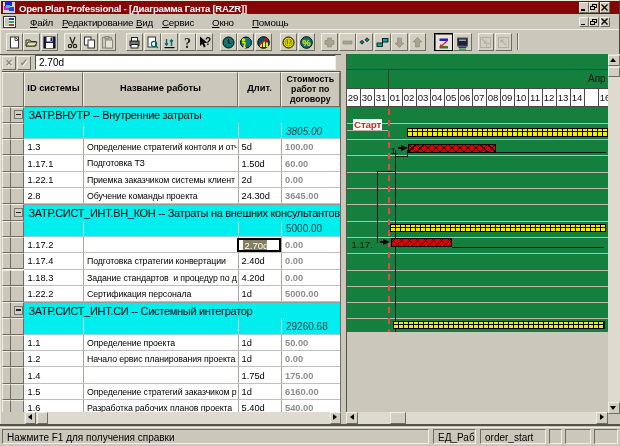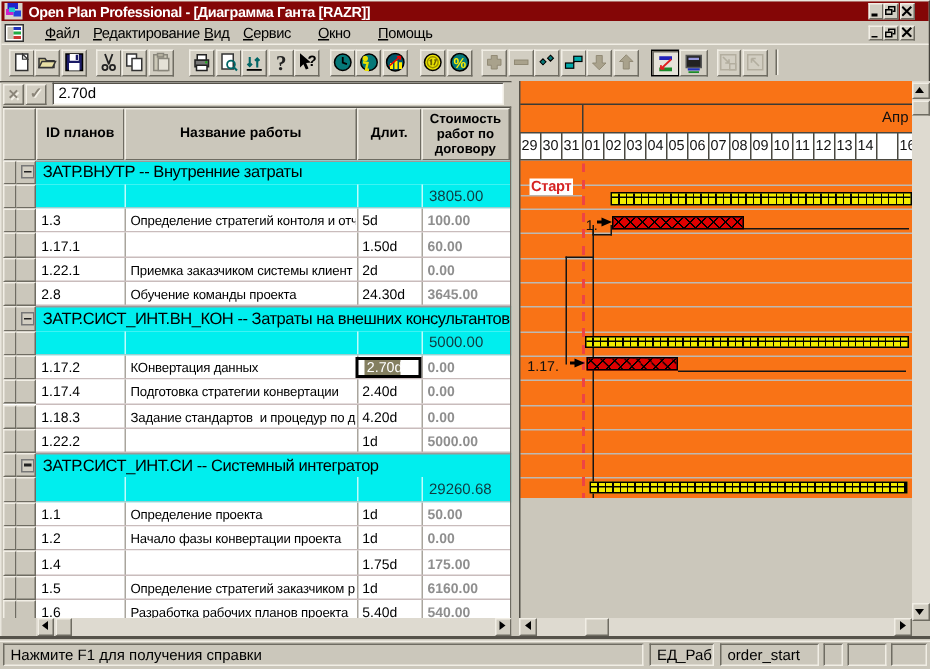--- a/index.html
+++ b/index.html
@@ -199,61 +199,62 @@
 <div style="position:absolute;left:1px;top:55px;width:340px;height:16px;background:#cbc7bb;"></div>
 <div class="raised" style="position:absolute;left:2px;top:56px;width:14px;height:13.5px;background:#d2cec2;"></div>
     <div style="position:absolute;left:2px;top:55.5px;white-space:nowrap;font-size:9px;font-weight:bold;color:#8a8478;width:14px;text-align:center;line-height:14px;text-shadow:1px 1px 0 #f4f1e8;">✕</div>
 <div class="raised" style="position:absolute;left:17px;top:56px;width:14px;height:13.5px;background:#d2cec2;"></div>
     <div style="position:absolute;left:17px;top:55.5px;white-space:nowrap;font-size:10px;font-weight:bold;color:#8a8478;width:14px;text-align:center;line-height:14px;text-shadow:1px 1px 0 #f4f1e8;">✓</div>
 <div style="position:absolute;left:35px;top:55px;width:301px;height:15px;background:#fff;border:1px solid #55524a;border-bottom-color:#f1eee5;border-right-color:#f1eee5;"></div>
 <div style="position:absolute;left:39px;top:57px;white-space:nowrap;font-size:10px;color:#000;">2.70d</div>
 <div style="position:absolute;left:2px;top:71px;width:339px;height:1px;background:#55524a;"></div>
 <div class="raised" style="position:absolute;left:2px;top:72px;width:22px;height:34.5px;background:#cbc7bb;"></div>
 <div class="raised" style="position:absolute;left:24px;top:72px;width:59px;height:34.5px;background:#cbc7bb;"></div>
-<div style="position:absolute;left:24px;top:72px;width:59px;height:34.5px;font-size:9.3px;line-height:33.5px;font-weight:bold;color:#000;text-align:center;">ID планов</div>
+<div style="position:absolute;left:24px;top:72px;width:59px;height:34.5px;font-size:9.3px;line-height:33.5px;font-weight:bold;color:#000;text-align:center;">ID системы</div>
 <div class="raised" style="position:absolute;left:83px;top:72px;width:155px;height:34.5px;background:#cbc7bb;"></div>
 <div style="position:absolute;left:83px;top:72px;width:155px;height:34.5px;font-size:9.3px;line-height:33.5px;font-weight:bold;color:#000;text-align:center;">Название работы</div>
 <div class="raised" style="position:absolute;left:238px;top:72px;width:43px;height:34.5px;background:#cbc7bb;"></div>
 <div style="position:absolute;left:238px;top:72px;width:43px;height:34.5px;font-size:9.3px;line-height:33.5px;font-weight:bold;color:#000;text-align:center;">Длит.</div>
 <div class="raised" style="position:absolute;left:281px;top:72px;width:58.5px;height:34.5px;background:#cbc7bb;"></div>
 <div style="position:absolute;left:281px;top:73.5px;width:58.5px;font-size:8.8px;line-height:10.2px;font-weight:bold;color:#000;text-align:center;">Стоимость<br>работ по<br>договору</div>
 <div style="position:absolute;left:2px;top:106.5px;width:339px;height:305.0px;overflow:hidden;background:#fff;">
 <div style="position:absolute;left:0px;top:0.0px;width:9px;height:16.3px;background:#cbc7bb;border-top:1px solid #f1eee5;border-bottom:1px solid #6f6c62;border-right:1px solid #6f6c62;border-left:1px solid #f1eee5;"></div>
 <div style="position:absolute;left:9px;top:0.0px;width:13px;height:16.3px;background:#cbc7bb;border-top:1px solid #f1eee5;border-bottom:1px solid #6f6c62;border-right:1px solid #6f6c62;"></div>
 <div style="position:absolute;left:12px;top:3.5px;width:9px;height:9px;background:#d2cec2;border:1px solid #777;"></div>
 <div style="position:absolute;left:14px;top:7.3px;width:5px;height:1.4px;background:#222;"></div>
 <div style="position:absolute;left:22px;top:0.0px;width:317px;height:16.3px;background:#00eeee;border-top:1px solid #9a9a9a;"></div>
 <div style="position:absolute;left:26.5px;top:2.6px;white-space:nowrap;font-size:11px;letter-spacing:-0.3px;color:#000;">ЗАТР.ВНУТР -- Внутренние затраты</div>
 <div style="position:absolute;left:0px;top:16.3px;width:9px;height:16.3px;background:#cbc7bb;border-top:1px solid #f1eee5;border-bottom:1px solid #6f6c62;border-right:1px solid #6f6c62;border-left:1px solid #f1eee5;"></div>
 <div style="position:absolute;left:9px;top:16.3px;width:13px;height:16.3px;background:#cbc7bb;border-top:1px solid #f1eee5;border-bottom:1px solid #6f6c62;border-right:1px solid #6f6c62;"></div>
 <div style="position:absolute;left:22px;top:16.3px;width:317px;height:16.3px;background:#00eeee;"></div>
 <div style="position:absolute;left:81px;top:16.3px;width:1px;height:16.3px;background:rgba(255,255,255,.75);"></div>
 <div style="position:absolute;left:236px;top:16.3px;width:1px;height:16.3px;background:rgba(255,255,255,.75);"></div>
 <div style="position:absolute;left:279px;top:16.3px;width:1px;height:16.3px;background:rgba(255,255,255,.75);"></div>
-<div style="position:absolute;left:284px;top:19.1px;white-space:nowrap;font-size:10px;color:#10393f;">3805.00</div>
+<div style="position:absolute;left:284px;top:19.1px;white-space:nowrap;font-size:10px;color:#10393f;font-style:italic;">3805.00</div>
 <div style="position:absolute;left:22px;top:31.6px;width:317px;height:1px;background:#9ad0d0;"></div>
 <div style="position:absolute;left:0px;top:32.6px;width:9px;height:16.3px;background:#cbc7bb;border-top:1px solid #f1eee5;border-bottom:1px solid #6f6c62;border-right:1px solid #6f6c62;border-left:1px solid #f1eee5;"></div>
 <div style="position:absolute;left:9px;top:32.6px;width:13px;height:16.3px;background:#cbc7bb;border-top:1px solid #f1eee5;border-bottom:1px solid #6f6c62;border-right:1px solid #6f6c62;"></div>
 <div style="position:absolute;left:22px;top:32.6px;width:317px;height:16.3px;background:#fff;"></div>
 <div style="position:absolute;left:81px;top:32.6px;width:1px;height:16.3px;background:#a9a59d;"></div>
 <div style="position:absolute;left:236px;top:32.6px;width:1px;height:16.3px;background:#a9a59d;"></div>
 <div style="position:absolute;left:279px;top:32.6px;width:1px;height:16.3px;background:#a9a59d;"></div>
 <div style="position:absolute;left:22px;top:47.900000000000006px;width:317px;height:1px;background:#c9bcbc;"></div>
 <div style="position:absolute;left:25.5px;top:35.800000000000004px;white-space:nowrap;font-size:9.3px;color:#000;">1.3</div>
 <div style="position:absolute;left:85px;top:35.6px;width:150px;height:12px;overflow:hidden;white-space:nowrap;font-size:8.8px;letter-spacing:-0.12px;color:#000;">Определение стратегий контоля и отчетности</div>
 <div style="position:absolute;left:239.5px;top:35.800000000000004px;white-space:nowrap;font-size:9.3px;color:#000;">5d</div>
 <div style="position:absolute;left:283px;top:35.800000000000004px;white-space:nowrap;font-size:9.3px;font-weight:bold;color:#8e8e8e;">100.00</div>
 <div style="position:absolute;left:0px;top:48.9px;width:9px;height:16.3px;background:#cbc7bb;border-top:1px solid #f1eee5;border-bottom:1px solid #6f6c62;border-right:1px solid #6f6c62;border-left:1px solid #f1eee5;"></div>
 <div style="position:absolute;left:9px;top:48.9px;width:13px;height:16.3px;background:#cbc7bb;border-top:1px solid #f1eee5;border-bottom:1px solid #6f6c62;border-right:1px solid #6f6c62;"></div>
 <div style="position:absolute;left:22px;top:48.9px;width:317px;height:16.3px;background:#fff;"></div>
 <div style="position:absolute;left:81px;top:48.9px;width:1px;height:16.3px;background:#a9a59d;"></div>
 <div style="position:absolute;left:236px;top:48.9px;width:1px;height:16.3px;background:#a9a59d;"></div>
 <div style="position:absolute;left:279px;top:48.9px;width:1px;height:16.3px;background:#a9a59d;"></div>
 <div style="position:absolute;left:22px;top:64.2px;width:317px;height:1px;background:#c9bcbc;"></div>
 <div style="position:absolute;left:25.5px;top:52.1px;white-space:nowrap;font-size:9.3px;color:#000;">1.17.1</div>
+<div style="position:absolute;left:85px;top:51.9px;width:150px;height:12px;overflow:hidden;white-space:nowrap;font-size:8.8px;letter-spacing:-0.12px;color:#000;">Подготовка ТЗ</div>
 <div style="position:absolute;left:239.5px;top:52.1px;white-space:nowrap;font-size:9.3px;color:#000;">1.50d</div>
 <div style="position:absolute;left:283px;top:52.1px;white-space:nowrap;font-size:9.3px;font-weight:bold;color:#8e8e8e;">60.00</div>
 <div style="position:absolute;left:0px;top:65.2px;width:9px;height:16.3px;background:#cbc7bb;border-top:1px solid #f1eee5;border-bottom:1px solid #6f6c62;border-right:1px solid #6f6c62;border-left:1px solid #f1eee5;"></div>
 <div style="position:absolute;left:9px;top:65.2px;width:13px;height:16.3px;background:#cbc7bb;border-top:1px solid #f1eee5;border-bottom:1px solid #6f6c62;border-right:1px solid #6f6c62;"></div>
 <div style="position:absolute;left:22px;top:65.2px;width:317px;height:16.3px;background:#fff;"></div>
 <div style="position:absolute;left:81px;top:65.2px;width:1px;height:16.3px;background:#a9a59d;"></div>
 <div style="position:absolute;left:236px;top:65.2px;width:1px;height:16.3px;background:#a9a59d;"></div>
 <div style="position:absolute;left:279px;top:65.2px;width:1px;height:16.3px;background:#a9a59d;"></div>
 <div style="position:absolute;left:22px;top:80.5px;width:317px;height:1px;background:#c9bcbc;"></div>
 <div style="position:absolute;left:25.5px;top:68.4px;white-space:nowrap;font-size:9.3px;color:#000;">1.22.1</div>
@@ -286,21 +287,20 @@
 <div style="position:absolute;left:284px;top:116.89999999999999px;white-space:nowrap;font-size:10px;color:#10393f;">5000.00</div>
 <div style="position:absolute;left:22px;top:129.4px;width:317px;height:1px;background:#9ad0d0;"></div>
 <div style="position:absolute;left:0px;top:130.4px;width:9px;height:16.3px;background:#cbc7bb;border-top:1px solid #f1eee5;border-bottom:1px solid #6f6c62;border-right:1px solid #6f6c62;border-left:1px solid #f1eee5;"></div>
 <div style="position:absolute;left:9px;top:130.4px;width:13px;height:16.3px;background:#cbc7bb;border-top:1px solid #f1eee5;border-bottom:1px solid #6f6c62;border-right:1px solid #6f6c62;"></div>
 <div style="position:absolute;left:22px;top:130.4px;width:317px;height:16.3px;background:#fff;"></div>
 <div style="position:absolute;left:81px;top:130.4px;width:1px;height:16.3px;background:#a9a59d;"></div>
 <div style="position:absolute;left:236px;top:130.4px;width:1px;height:16.3px;background:#a9a59d;"></div>
 <div style="position:absolute;left:279px;top:130.4px;width:1px;height:16.3px;background:#a9a59d;"></div>
 <div style="position:absolute;left:22px;top:145.70000000000002px;width:317px;height:1px;background:#c9bcbc;"></div>
 <div style="position:absolute;left:25.5px;top:133.6px;white-space:nowrap;font-size:9.3px;color:#000;">1.17.2</div>
-<div style="position:absolute;left:85px;top:133.4px;width:150px;height:12px;overflow:hidden;white-space:nowrap;font-size:8.8px;letter-spacing:-0.12px;color:#000;">КОнвертация данных</div>
 <div style="position:absolute;left:239.5px;top:133.6px;white-space:nowrap;font-size:9.3px;color:#000;"></div>
 <div style="position:absolute;left:283px;top:133.6px;white-space:nowrap;font-size:9.3px;font-weight:bold;color:#8e8e8e;">0.00</div>
 <div style="position:absolute;left:0px;top:146.7px;width:9px;height:16.3px;background:#cbc7bb;border-top:1px solid #f1eee5;border-bottom:1px solid #6f6c62;border-right:1px solid #6f6c62;border-left:1px solid #f1eee5;"></div>
 <div style="position:absolute;left:9px;top:146.7px;width:13px;height:16.3px;background:#cbc7bb;border-top:1px solid #f1eee5;border-bottom:1px solid #6f6c62;border-right:1px solid #6f6c62;"></div>
 <div style="position:absolute;left:22px;top:146.7px;width:317px;height:16.3px;background:#fff;"></div>
 <div style="position:absolute;left:81px;top:146.7px;width:1px;height:16.3px;background:#a9a59d;"></div>
 <div style="position:absolute;left:236px;top:146.7px;width:1px;height:16.3px;background:#a9a59d;"></div>
 <div style="position:absolute;left:279px;top:146.7px;width:1px;height:16.3px;background:#a9a59d;"></div>
 <div style="position:absolute;left:22px;top:162.0px;width:317px;height:1px;background:#c9bcbc;"></div>
 <div style="position:absolute;left:25.5px;top:149.89999999999998px;white-space:nowrap;font-size:9.3px;color:#000;">1.17.4</div>
@@ -319,20 +319,21 @@
 <div style="position:absolute;left:239.5px;top:166.2px;white-space:nowrap;font-size:9.3px;color:#000;">4.20d</div>
 <div style="position:absolute;left:283px;top:166.2px;white-space:nowrap;font-size:9.3px;font-weight:bold;color:#8e8e8e;">0.00</div>
 <div style="position:absolute;left:0px;top:179.3px;width:9px;height:16.3px;background:#cbc7bb;border-top:1px solid #f1eee5;border-bottom:1px solid #6f6c62;border-right:1px solid #6f6c62;border-left:1px solid #f1eee5;"></div>
 <div style="position:absolute;left:9px;top:179.3px;width:13px;height:16.3px;background:#cbc7bb;border-top:1px solid #f1eee5;border-bottom:1px solid #6f6c62;border-right:1px solid #6f6c62;"></div>
 <div style="position:absolute;left:22px;top:179.3px;width:317px;height:16.3px;background:#fff;"></div>
 <div style="position:absolute;left:81px;top:179.3px;width:1px;height:16.3px;background:#a9a59d;"></div>
 <div style="position:absolute;left:236px;top:179.3px;width:1px;height:16.3px;background:#a9a59d;"></div>
 <div style="position:absolute;left:279px;top:179.3px;width:1px;height:16.3px;background:#a9a59d;"></div>
 <div style="position:absolute;left:22px;top:194.60000000000002px;width:317px;height:1px;background:#c9bcbc;"></div>
 <div style="position:absolute;left:25.5px;top:182.5px;white-space:nowrap;font-size:9.3px;color:#000;">1.22.2</div>
+<div style="position:absolute;left:85px;top:182.3px;width:150px;height:12px;overflow:hidden;white-space:nowrap;font-size:8.8px;letter-spacing:-0.12px;color:#000;">Сертификация персонала</div>
 <div style="position:absolute;left:239.5px;top:182.5px;white-space:nowrap;font-size:9.3px;color:#000;">1d</div>
 <div style="position:absolute;left:283px;top:182.5px;white-space:nowrap;font-size:9.3px;font-weight:bold;color:#8e8e8e;">5000.00</div>
 <div style="position:absolute;left:0px;top:195.6px;width:9px;height:16.3px;background:#cbc7bb;border-top:1px solid #f1eee5;border-bottom:1px solid #6f6c62;border-right:1px solid #6f6c62;border-left:1px solid #f1eee5;"></div>
 <div style="position:absolute;left:9px;top:195.6px;width:13px;height:16.3px;background:#cbc7bb;border-top:1px solid #f1eee5;border-bottom:1px solid #6f6c62;border-right:1px solid #6f6c62;"></div>
 <div style="position:absolute;left:12px;top:199.1px;width:9px;height:9px;background:#d2cec2;border:1px solid #777;"></div>
 <div style="position:absolute;left:14px;top:202.9px;width:5px;height:1.4px;background:#222;"></div>
 <div style="position:absolute;left:22px;top:195.6px;width:317px;height:16.3px;background:#00eeee;border-top:1px solid #9a9a9a;"></div>
 <div style="position:absolute;left:26.5px;top:198.2px;white-space:nowrap;font-size:11px;letter-spacing:-0.3px;color:#000;">ЗАТР.СИСТ_ИНТ.СИ -- Системный интегратор</div>
 <div style="position:absolute;left:0px;top:211.9px;width:9px;height:16.3px;background:#cbc7bb;border-top:1px solid #f1eee5;border-bottom:1px solid #6f6c62;border-right:1px solid #6f6c62;border-left:1px solid #f1eee5;"></div>
 <div style="position:absolute;left:9px;top:211.9px;width:13px;height:16.3px;background:#cbc7bb;border-top:1px solid #f1eee5;border-bottom:1px solid #6f6c62;border-right:1px solid #6f6c62;"></div>
@@ -354,21 +355,21 @@
 <div style="position:absolute;left:239.5px;top:231.39999999999998px;white-space:nowrap;font-size:9.3px;color:#000;">1d</div>
 <div style="position:absolute;left:283px;top:231.39999999999998px;white-space:nowrap;font-size:9.3px;font-weight:bold;color:#8e8e8e;">50.00</div>
 <div style="position:absolute;left:0px;top:244.5px;width:9px;height:16.3px;background:#cbc7bb;border-top:1px solid #f1eee5;border-bottom:1px solid #6f6c62;border-right:1px solid #6f6c62;border-left:1px solid #f1eee5;"></div>
 <div style="position:absolute;left:9px;top:244.5px;width:13px;height:16.3px;background:#cbc7bb;border-top:1px solid #f1eee5;border-bottom:1px solid #6f6c62;border-right:1px solid #6f6c62;"></div>
 <div style="position:absolute;left:22px;top:244.5px;width:317px;height:16.3px;background:#fff;"></div>
 <div style="position:absolute;left:81px;top:244.5px;width:1px;height:16.3px;background:#a9a59d;"></div>
 <div style="position:absolute;left:236px;top:244.5px;width:1px;height:16.3px;background:#a9a59d;"></div>
 <div style="position:absolute;left:279px;top:244.5px;width:1px;height:16.3px;background:#a9a59d;"></div>
 <div style="position:absolute;left:22px;top:259.8px;width:317px;height:1px;background:#c9bcbc;"></div>
 <div style="position:absolute;left:25.5px;top:247.7px;white-space:nowrap;font-size:9.3px;color:#000;">1.2</div>
-<div style="position:absolute;left:85px;top:247.5px;width:150px;height:12px;overflow:hidden;white-space:nowrap;font-size:8.8px;letter-spacing:-0.12px;color:#000;">Начало фазы конвертации проекта</div>
+<div style="position:absolute;left:85px;top:247.5px;width:150px;height:12px;overflow:hidden;white-space:nowrap;font-size:8.8px;letter-spacing:-0.12px;color:#000;">Начало ервис планирования проекта</div>
 <div style="position:absolute;left:239.5px;top:247.7px;white-space:nowrap;font-size:9.3px;color:#000;">1d</div>
 <div style="position:absolute;left:283px;top:247.7px;white-space:nowrap;font-size:9.3px;font-weight:bold;color:#8e8e8e;">0.00</div>
 <div style="position:absolute;left:0px;top:260.8px;width:9px;height:16.3px;background:#cbc7bb;border-top:1px solid #f1eee5;border-bottom:1px solid #6f6c62;border-right:1px solid #6f6c62;border-left:1px solid #f1eee5;"></div>
 <div style="position:absolute;left:9px;top:260.8px;width:13px;height:16.3px;background:#cbc7bb;border-top:1px solid #f1eee5;border-bottom:1px solid #6f6c62;border-right:1px solid #6f6c62;"></div>
 <div style="position:absolute;left:22px;top:260.8px;width:317px;height:16.3px;background:#fff;"></div>
 <div style="position:absolute;left:81px;top:260.8px;width:1px;height:16.3px;background:#a9a59d;"></div>
 <div style="position:absolute;left:236px;top:260.8px;width:1px;height:16.3px;background:#a9a59d;"></div>
 <div style="position:absolute;left:279px;top:260.8px;width:1px;height:16.3px;background:#a9a59d;"></div>
 <div style="position:absolute;left:22px;top:276.1px;width:317px;height:1px;background:#c9bcbc;"></div>
 <div style="position:absolute;left:25.5px;top:264.0px;white-space:nowrap;font-size:9.3px;color:#000;">1.4</div>
@@ -402,21 +403,21 @@
 <div style="position:absolute;left:244.5px;top:240.3px;white-space:nowrap;font-size:9.5px;color:#fff;">2.70d</div>
 <div style="position:absolute;left:340px;top:71px;width:1px;height:340.5px;background:#6f6c62;"></div>
 <div style="position:absolute;left:2px;top:411.5px;width:339px;height:12px;background:#cbc7bb;"></div>
 <div style="position:absolute;left:24px;top:411.5px;width:317px;height:12px;background:#dedad0;"></div>
 <div class="raised" style="position:absolute;left:24.5px;top:411.5px;width:11.5px;height:12px;"></div>
     <div style="position:absolute;left:28.25px;top:414.0px;width:0;height:0;border-right:4px solid #000;border-top:3.5px solid rgba(0,0,0,0);border-bottom:3.5px solid rgba(0,0,0,0);"></div>
 <div class="raised" style="position:absolute;left:36.5px;top:411.5px;width:11.5px;height:12px;"></div>
 <div class="raised" style="position:absolute;left:329.5px;top:411.5px;width:11.5px;height:12px;"></div>
     <div style="position:absolute;left:333.25px;top:414.0px;width:0;height:0;border-left:4px solid #000;border-top:3.5px solid rgba(0,0,0,0);border-bottom:3.5px solid rgba(0,0,0,0);"></div>
 <div style="position:absolute;left:341px;top:54px;width:5px;height:370px;background:#cbc7bb;"></div>
-<div style="position:absolute;left:346px;top:54px;width:261.5px;height:278px;overflow:hidden;background:#f97316;">
+<div style="position:absolute;left:346px;top:54px;width:261.5px;height:278px;overflow:hidden;background:#15803d;">
 <div style="position:absolute;left:0px;top:14.5px;width:262px;height:1px;background:#3c3a34;"></div>
 <div style="position:absolute;left:41.5px;top:15.5px;width:1px;height:18.5px;background:#3c3a34;"></div>
 <div style="position:absolute;left:242px;top:18.5px;white-space:nowrap;font-size:10px;color:#111;">Апр</div>
 <div style="position:absolute;left:-0.5px;top:34px;width:15px;height:18.5px;background:#fff;border:1px solid #4a4840;"></div>
 <div style="position:absolute;left:0.5px;top:38px;white-space:nowrap;font-size:9.6px;color:#111;width:13px;text-align:center;">29</div>
 <div style="position:absolute;left:13.5px;top:34px;width:15px;height:18.5px;background:#fff;border:1px solid #4a4840;"></div>
 <div style="position:absolute;left:14.5px;top:38px;white-space:nowrap;font-size:9.6px;color:#111;width:13px;text-align:center;">30</div>
 <div style="position:absolute;left:27.5px;top:34px;width:15px;height:18.5px;background:#fff;border:1px solid #4a4840;"></div>
 <div style="position:absolute;left:28.5px;top:38px;white-space:nowrap;font-size:9.6px;color:#111;width:13px;text-align:center;">31</div>
 <div style="position:absolute;left:41.5px;top:34px;width:15px;height:18.5px;background:#fff;border:1px solid #4a4840;"></div>

